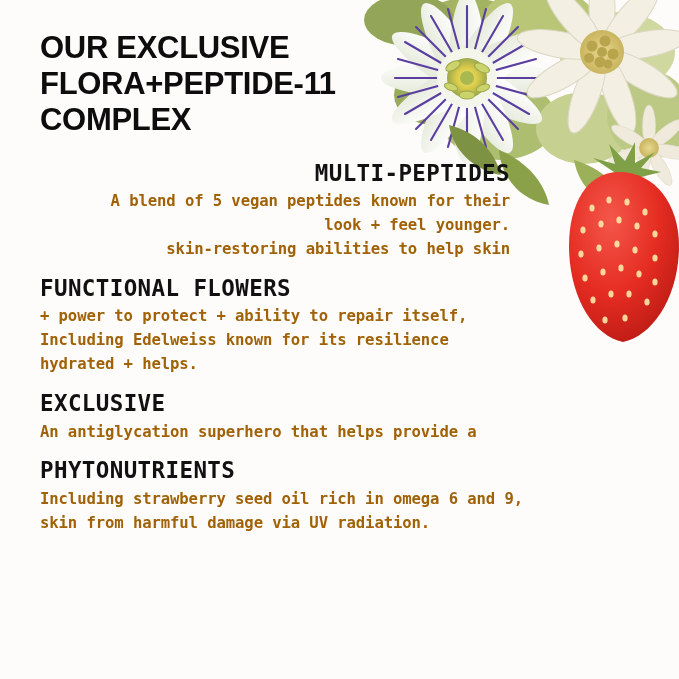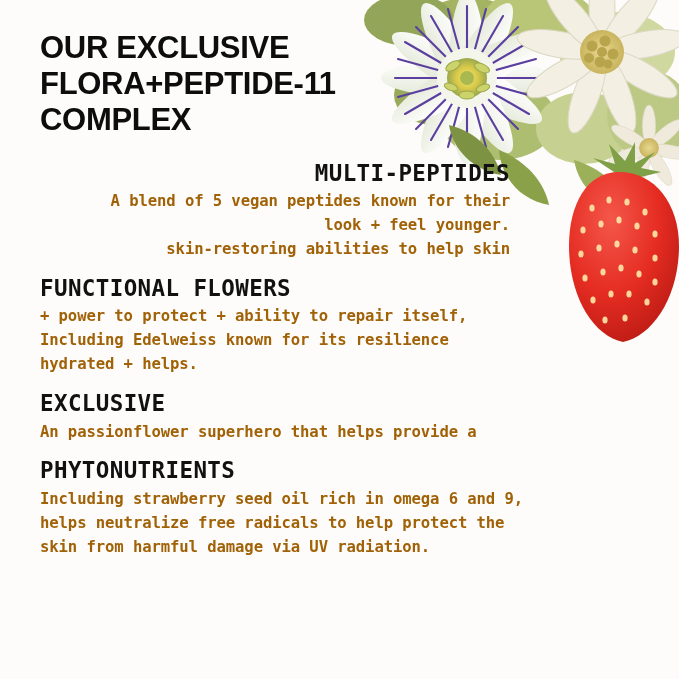--- a/index.html
+++ b/index.html
@@ -276,27 +276,26 @@
       <p class="section-body">
         <span class="line">+ power to protect + ability to repair itself,</span>
         <span class="line">Including Edelweiss known for its resilience</span>
         <span class="line">hydrated + helps.</span>
       </p>
     </div>
 
     <div class="section">
       <h2 class="section-heading">EXCLUSIVE</h2>
       <p class="section-body">
-        <span class="line">An passionflower superhero that helps provide a</span>
+        <span class="line">An antiglycation superhero that helps provide a</span>
       </p>
     </div>
 
     <div class="section">
       <h2 class="section-heading">PHYTONUTRIENTS</h2>
       <p class="section-body">
         <span class="line">Including strawberry seed oil rich in omega 6 and 9,</span>
-        <span class="line">helps neutralize free radicals to help protect the</span>
         <span class="line">skin from harmful damage via UV radiation.</span>
       </p>
     </div>
 
   </div>
 </div>
 
 </body></html>

